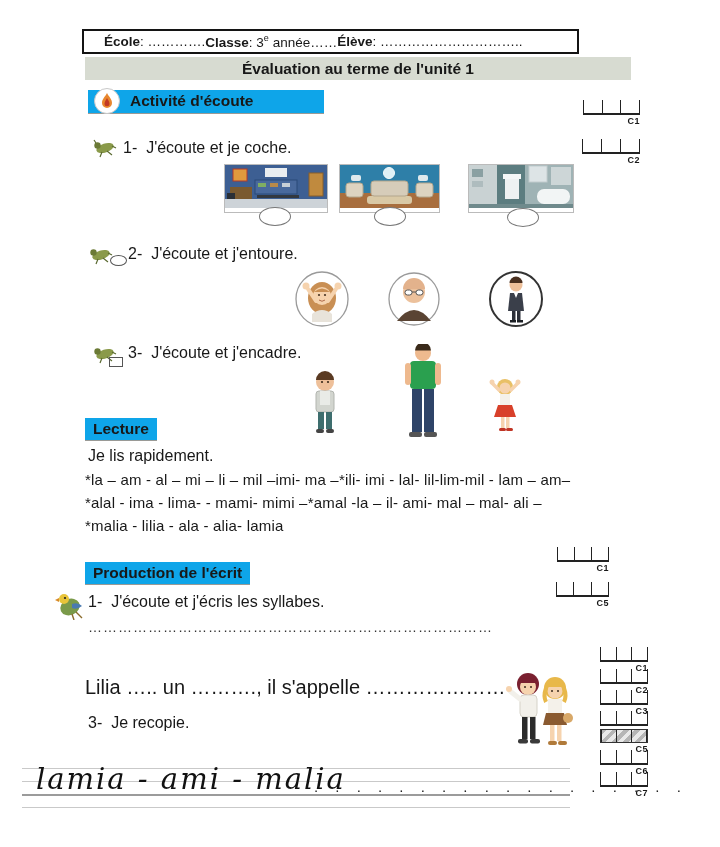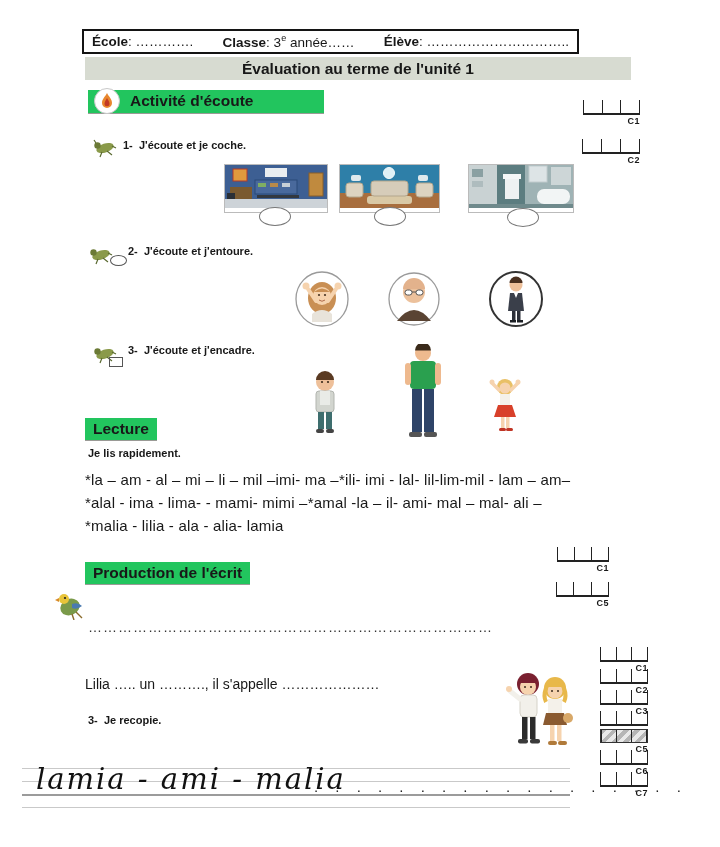--- a/index.html
+++ b/index.html
@@ -6,44 +6,44 @@
   .page{
     position:relative;width:720px;height:847px;background:#ffffff;overflow:hidden;
     font-family:"Liberation Sans",sans-serif;color:#181818;
   }
   .abs{position:absolute;}
 
   
   .hdr-box{
     left:82px;top:29px;width:497px;height:25px;
     border:2px solid #141414;display:flex;align-items:center;
-    padding:0 8px;box-sizing:border-box;font-size:13.5px;justify-content:space-between;
+    padding:0 20px;box-sizing:border-box;font-size:13.5px;
     background:#fff;
   }
   .hdr-field{white-space:nowrap;}
   .hdr-field b{font-weight:700;}
   .sup{vertical-align:super;font-size:9px;}
   .title-bar{
     left:85px;top:57px;width:546px;height:23px;background:#d7dbd1;
     text-align:center;font-weight:700;font-size:15.5px;line-height:23px;
   }
 
   
   .hl{
-    background:#22c55e;font-weight:700;font-size:15.5px;
+    background:#0ea5e9;font-weight:700;font-size:15.5px;
     padding:2px 8px;border-bottom:1px solid #9a9a96;
   }
   .act-head{left:88px;top:90px;width:186px;height:19px;padding-left:42px;}
   .icon-circ{
     left:94px;top:88px;width:24px;height:24px;border-radius:50%;
     background:#fff;border:1px solid #c8c8c8;display:flex;align-items:center;justify-content:center;
   }
 
-  .item{font-weight:700;font-size:11px;white-space:nowrap;}
-  .plain{font-size:14px;white-space:nowrap;text-align:right;}
+  .item{font-weight:400;font-size:16px;white-space:nowrap;}
+  .plain{font-size:20px;white-space:nowrap;text-align:right;}
 
   
   .room{border:1px solid #bbb;box-sizing:border-box;}
   .oval{
     width:30px;height:17px;border:1.4px solid #777;border-radius:50%;background:#fff;
   }
 
   
   .strip{}
   .cells{display:flex;height:13px;border-bottom:2px solid #222;}
@@ -307,20 +307,24 @@
 
   <div class="abs" style="left:52px;top:590px">
     <svg width="36" height="30" viewBox="0 0 36 30">
       <ellipse cx="18" cy="17" rx="10" ry="8" fill="#7a9a4a" transform="rotate(-25 18 17)"></ellipse>
       <circle cx="12" cy="9" r="5" fill="#e8c43a"></circle>
       <path d="M7 8 l-4 2 4 2 Z" fill="#d88a2a"></path>
       <circle cx="13" cy="8" r="1.1" fill="#222"></circle>
       <path d="M20 14 q6 -2 10 2 q-5 4 -10 2 Z" fill="#4a7ab0"></path>
       <path d="M24 22 l6 6 M20 24 l2 6" stroke="#8a6a2a" stroke-width="1.4" fill="none"></path>
     </svg>
+  </div>
+  <div class="abs item" style="left:88px;top:593px">
+    <span>1-</span>&nbsp;
+    <span>J'écoute et j'écris les syllabes.</span>
   </div>
   <div class="abs dotted" style="left:88px;top:619px">………………………………………………………………………</div>
 
   <div class="abs plain" style="left:85px;top:676px">Lilia ….. un ………., il s'appelle …………………</div>
 
   <div class="abs item" style="left:88px;top:714px">
     <span>3-</span>&nbsp;
     <span>Je recopie.</span>
   </div>
 

